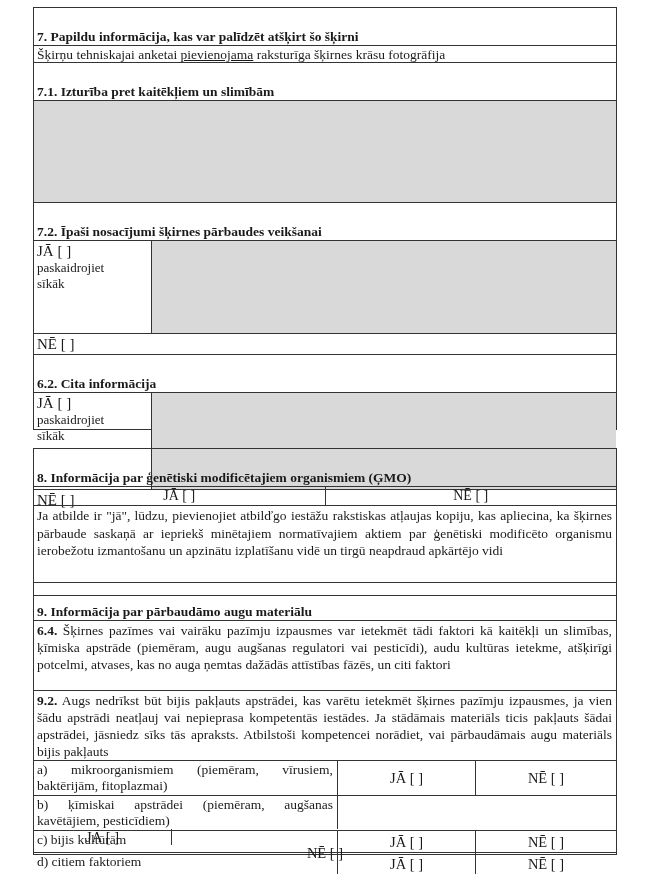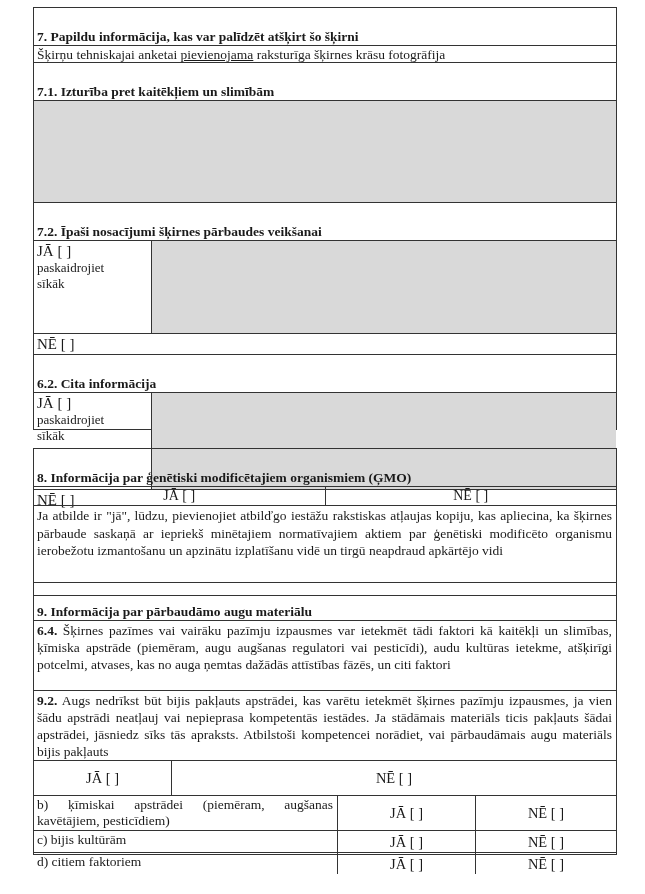--- a/index.html
+++ b/index.html
@@ -68,24 +68,25 @@
 
 <div class="tbl" style="top:582px;height:273px;">
   <div class="row hdr" style="height:18px;">9. Informācija par pārbaudāmo augu materiālu</div>
   <div class="row justify" style="height:70px;line-height:17px;">
     <span class="b">6.4.</span><span> Šķirnes pazīmes vai vairāku pazīmju izpausmes var ietekmēt tādi faktori kā kaitēkļi un slimības, ķīmiska apstrāde (piemēram, augu augšanas regulatori vai pesticīdi), audu kultūras ietekme, atšķirīgi potcelmi, atvases, kas no auga ņemtas dažādās attīstības fāzēs, un citi faktori</span>
   </div>
   <div class="row justify" style="height:70px;line-height:17px;">
     <span class="b">9.2.</span><span> Augs nedrīkst būt bijis pakļauts apstrādei, kas varētu ietekmēt šķirnes pazīmju izpausmes, ja vien šādu apstrādi neatļauj vai nepieprasa kompetentās iestādes. Ja stādāmais materiāls ticis pakļauts šādai apstrādei, jāsniedz sīks tās apraksts. Atbilstoši kompetencei norādiet, vai pārbaudāmais augu materiāls bijis pakļauts</span>
   </div>
   <div class="row three" style="height:35px;">
+    <div class="c1">a) mikroorganismiem (piemēram, vīrusiem, baktērijām, fitoplazmai)</div>
     <div class="c2">JĀ [   ]</div>
     <div class="c3">NĒ [   ]</div>
   </div>
-  <div class="row three" style="height:35px;">
+  <div class="row three" style="height:35px;flex-direction:column;">
     <div class="c1">b) ķīmiskai apstrādei (piemēram, augšanas kavētājiem, pesticīdiem)</div>
     <div class="c2">JĀ [   ]</div>
     <div class="c3">NĒ [   ]</div>
   </div>
   <div class="row three" style="height:22px;">
     <div class="c1">c) bijis kultūrām</div>
     <div class="c2">JĀ [   ]</div>
     <div class="c3">NĒ [   ]</div>
   </div>
   <div class="row three" style="height:21px;">

